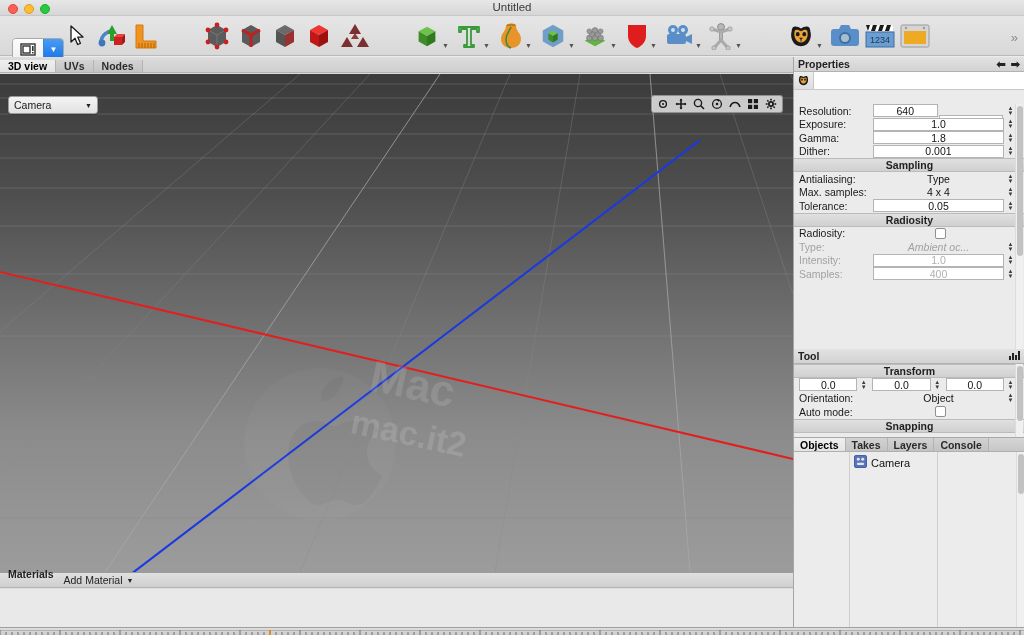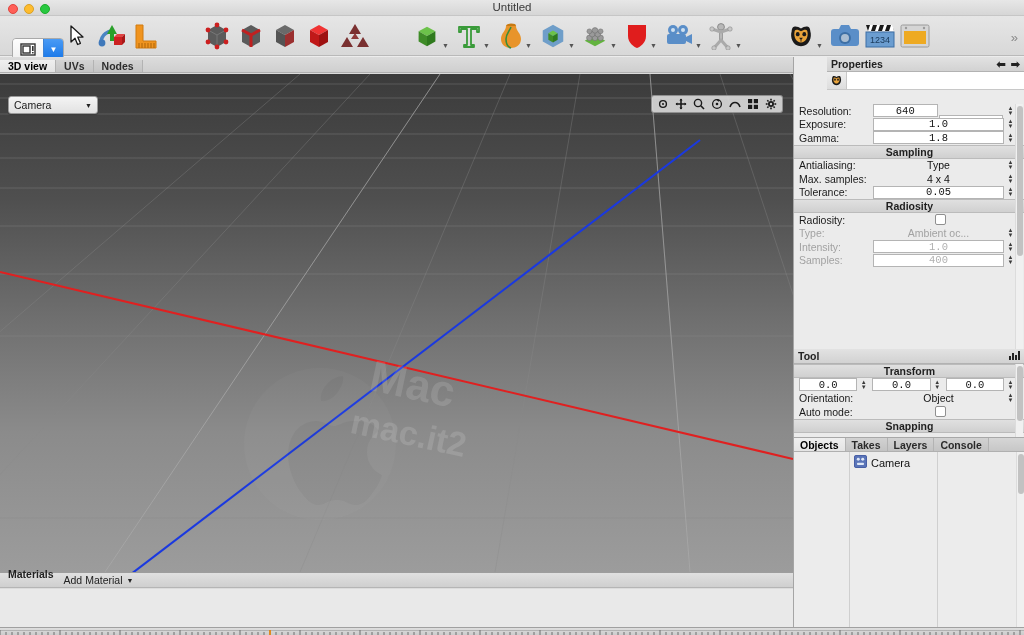--- a/index.html
+++ b/index.html
@@ -134,21 +134,21 @@
   .matbar .add { color: #222; display: flex; align-items: center; gap: 4px; }
   .matbar .add .arr { font-size: 7px; }
   .matarea {
     position: absolute; left: 0; top: 532px; width: 793px; height: 86px;
     background: #e9e9e9; border-bottom: 1px solid #bdbdbd;
   }
 
   
   .rightpanel {
     position: absolute; left: 793px; top: 57px; width: 231px; height: 578px;
-    background: #ebebeb; border-left: 1px solid #a5a5a5; padding-left: 33px;
+    background: #ebebeb; border-left: 1px solid #a5a5a5;
   }
   .pane-hdr {
     height: 15px; background: linear-gradient(#e2e2e2,#d2d2d2);
     border-bottom: 1px solid #b2b2b2;
     display: flex; align-items: center; padding: 0 4px;
     font-size: 10.5px; font-weight: bold; color: #222;
   }
   .pane-hdr .hdr-icons { margin-left: auto; display: flex; gap: 5px; align-items: center; }
   .obj-row {
     height: 18px; background: #fff; border-bottom: 1px solid #c8c8c8;
@@ -165,21 +165,21 @@
   }
   .prow {
     height: 13.5px; display: flex; align-items: center;
     padding-left: 5px; font-size: 10.5px; color: #1a1a1a; justify-content: flex-end;
   }
   .prow.dim { color: #a2a2a2; }
   .prow .plabel { width: 74px; flex: 0 0 auto; }
   .fieldbox {
     background: #fff; border: 1px solid #b4b4b4;
     height: 13px; display: flex; align-items: center; justify-content: center;
-    font-size: 10.5px; color: #111; font-family: Liberation Mono, monospace;
+    font-size: 10.5px; color: #111;
   }
   .fieldbox.dim { color: #b0b0b0; }
   .plainval {
     display: flex; align-items: center; justify-content: center;
     font-size: 10.5px; color: #111; height: 13px;
   }
   .plainval.dim { color: #a2a2a2; }
   .stepper {
     width: 9px; height: 13px; display: flex; flex-direction: column;
     align-items: center; justify-content: center; color: #3a3a3a;
@@ -640,20 +640,28 @@
           </span>
         </div>
         <div class="prow" style="padding-right: 10px;">
           <span class="plabel">Gamma:</span>
           <span class="fieldbox" style="flex: 1 1 0%;">1.8</span>
           <span class="stepper">
             <span>▲</span>
             <span>▼</span>
           </span>
         </div>
+        <div class="prow" style="padding-right: 10px;">
+          <span class="plabel">Dither:</span>
+          <span class="fieldbox" style="flex: 1 1 0%;">0.001</span>
+          <span class="stepper">
+            <span>▲</span>
+            <span>▼</span>
+          </span>
+        </div>
         <div class="grp-hdr">Sampling</div>
         <div class="prow" style="padding-right: 10px;">
           <span class="plabel">Antialiasing:</span>
           <span class="plainval" style="flex: 1 1 0%;">Type</span>
           <span class="stepper">
             <span>▲</span>
             <span>▼</span>
           </span>
         </div>
         <div class="prow" style="padding-right: 10px;">
@@ -675,21 +683,21 @@
         <div class="grp-hdr">Radiosity</div>
         <div class="prow">
           <span class="plabel">Radiosity:</span>
           <span style="flex: 1 1 0%; display: flex; justify-content: center;">
             <span class="chk"></span>
           </span>
           <span style="width: 18px;"></span>
         </div>
         <div class="prow dim" style="padding-right: 10px;">
           <span class="plabel">Type:</span>
-          <span class="plainval dim" style="flex: 1 1 0%;">Ambient oc...</span>
+          <span class="plainval dim" style="flex: 1 1 0%; font-style: italic;">Ambient oc...</span>
           <span class="stepper">
             <span>▲</span>
             <span>▼</span>
           </span>
         </div>
         <div class="prow dim" style="padding-right: 10px;">
           <span class="plabel">Intensity:</span>
           <span class="fieldbox dim" style="flex: 1 1 0%;">1.0</span>
           <span class="stepper">
             <span>▲</span>

